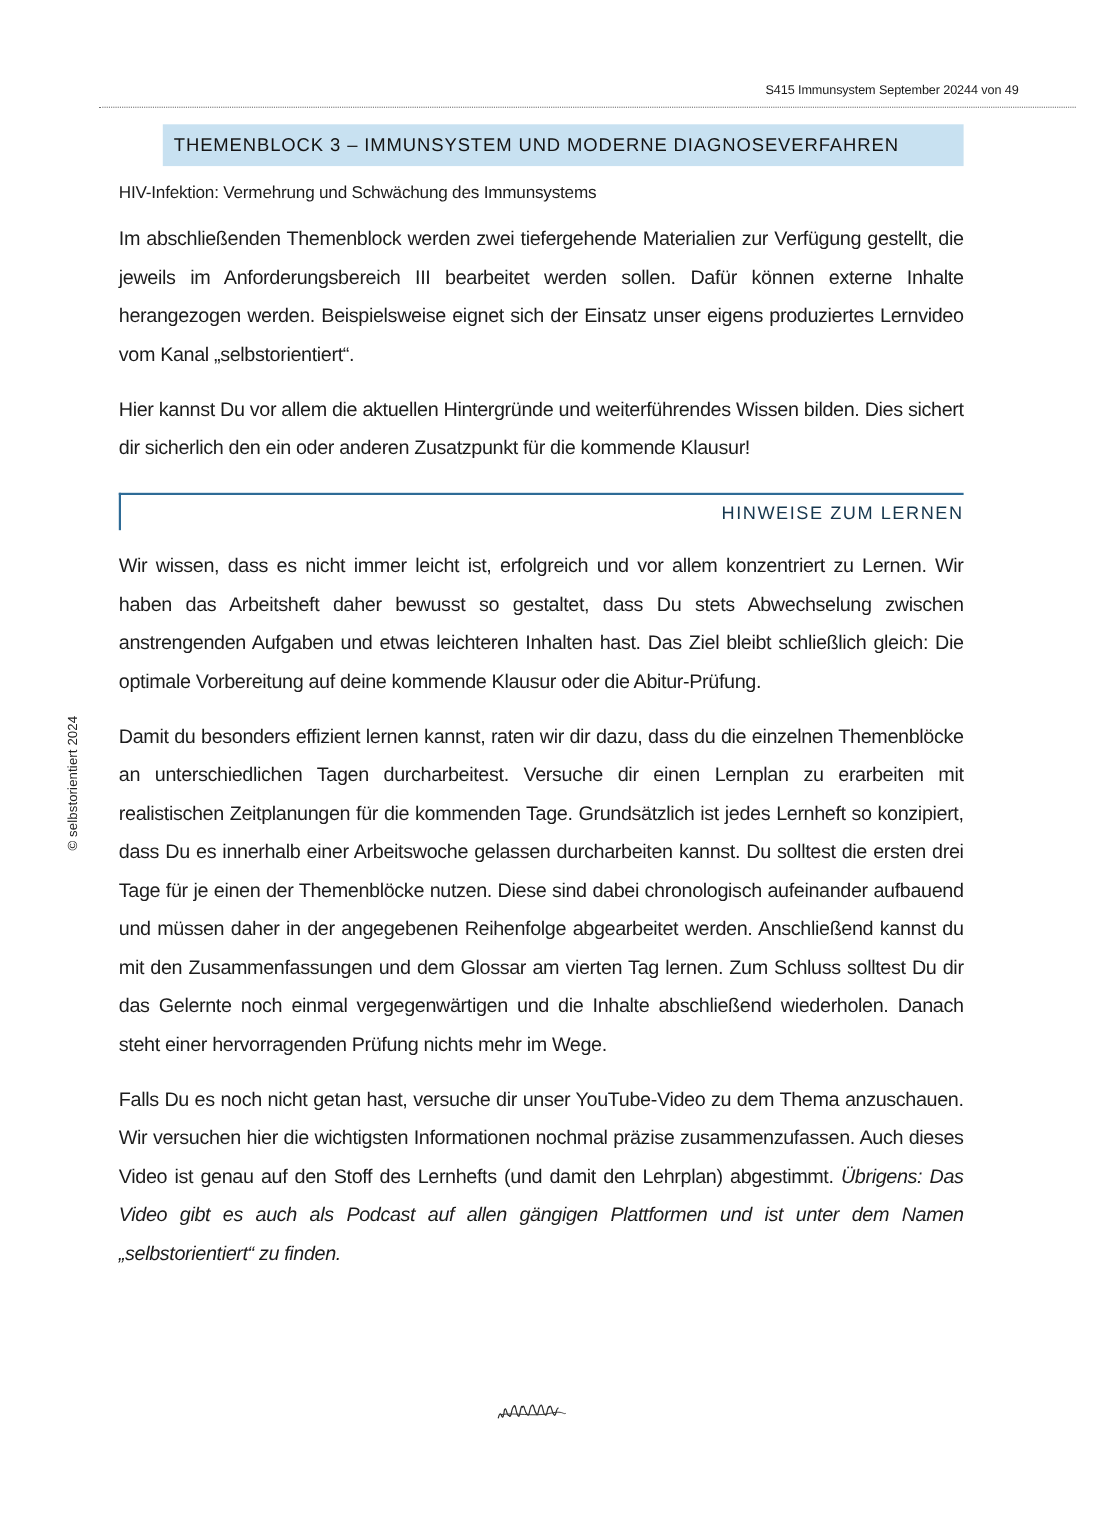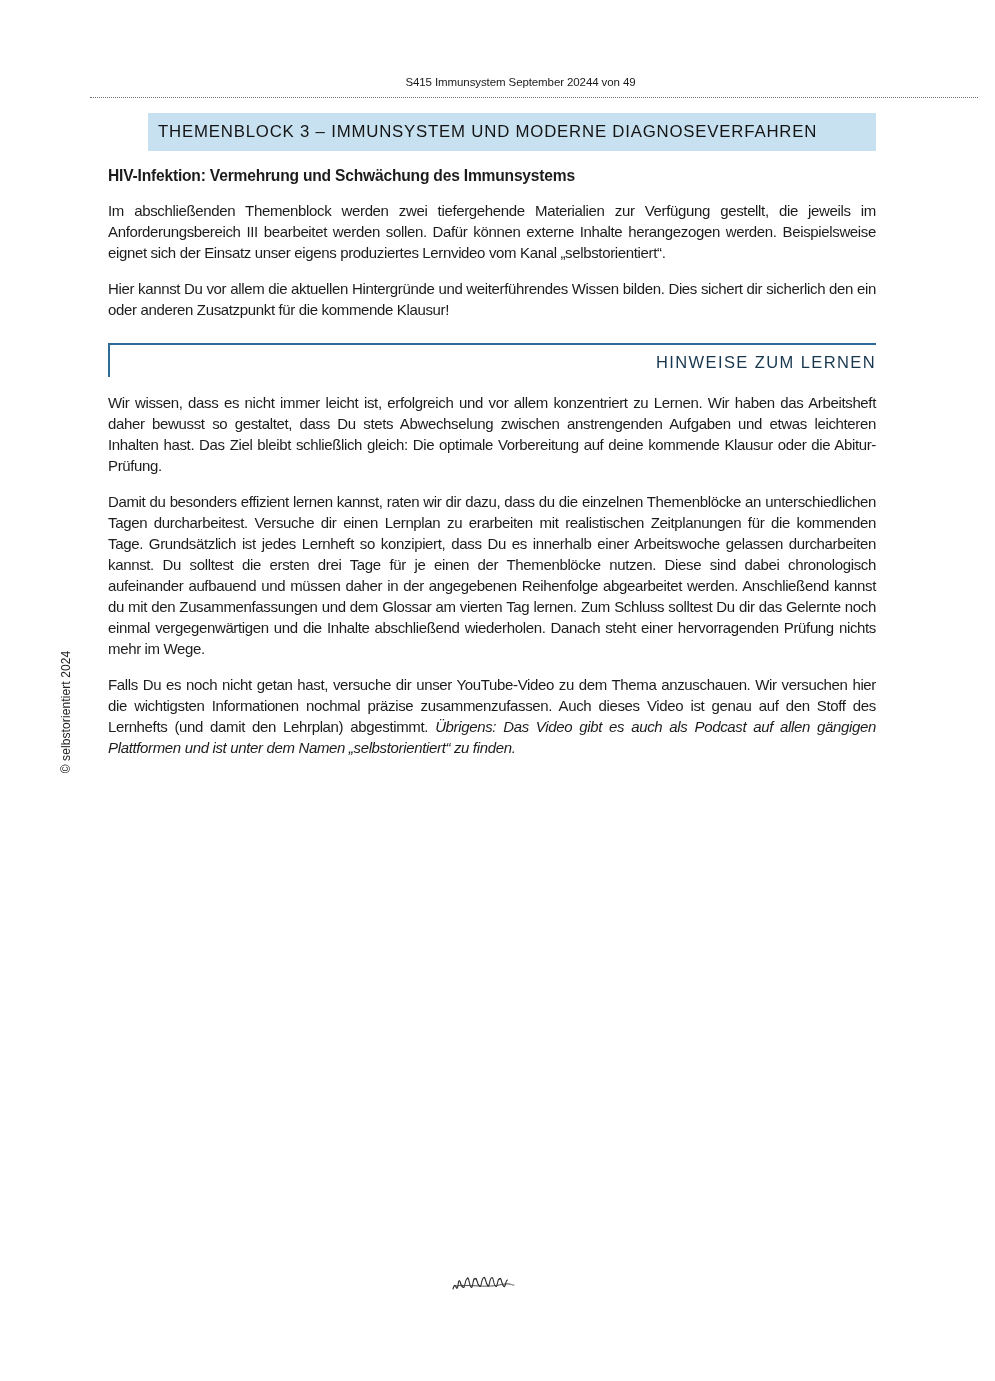--- a/index.html
+++ b/index.html
@@ -15,21 +15,21 @@
     position:relative;
     width:995px;
     height:1381px;
     background:#ffffff;
     overflow:hidden;
   }
   
   .doc-header{
     position:absolute;
     top:76px;left:115px;width:811px;
-    display:flex;justify-content:center;
+    display:flex;justify-content:flex-end;
     font-size:11.5px;color:#1a1a1a;letter-spacing:-0.1px;
   }
   .header-rule{
     position:absolute;
     top:97px;left:90px;width:888px;height:0;
     border-top:1.3px dotted #6f6f6f;
   }
   
   .content{
     position:absolute;
@@ -40,27 +40,27 @@
     padding:9px 12px 9px 10px;
     font-size:16.8px;
     letter-spacing:0.8px;
     color:#141414;
     white-space:nowrap;
     margin-left:40px;
   }
   .subhead{
     margin-top:16px;
     font-size:15.6px;
-    font-weight:bold;
+    font-weight:normal;
     letter-spacing:-0.2px;
   }
   .para{
     margin-top:15px;
-    font-size:15px;
-    line-height:21px;
+    font-size:18px;
+    line-height:35px;
     letter-spacing:-0.35px;
     text-align:justify;
   }
   .para:last-child{margin-bottom:12px;}
   .hinweise-head{
     margin-top:23px;
     border-top:2px solid var(--accent-border);
     border-left:2px solid var(--accent-border);
     padding:8px 0 5px 9px;
     font-size:16.5px;

